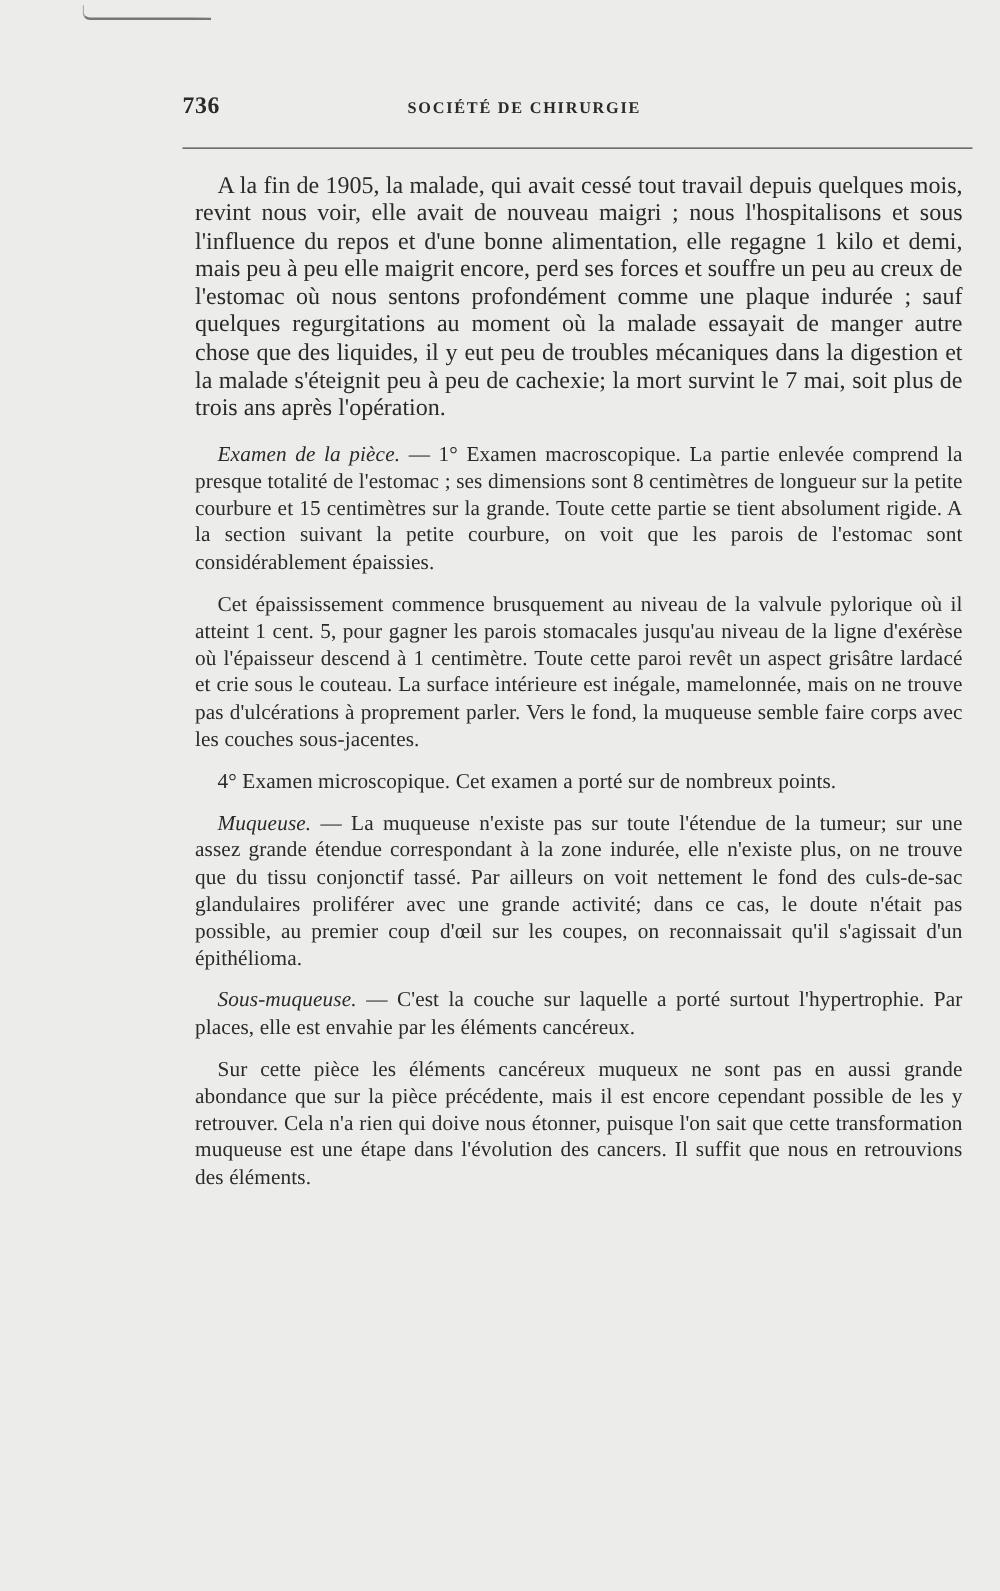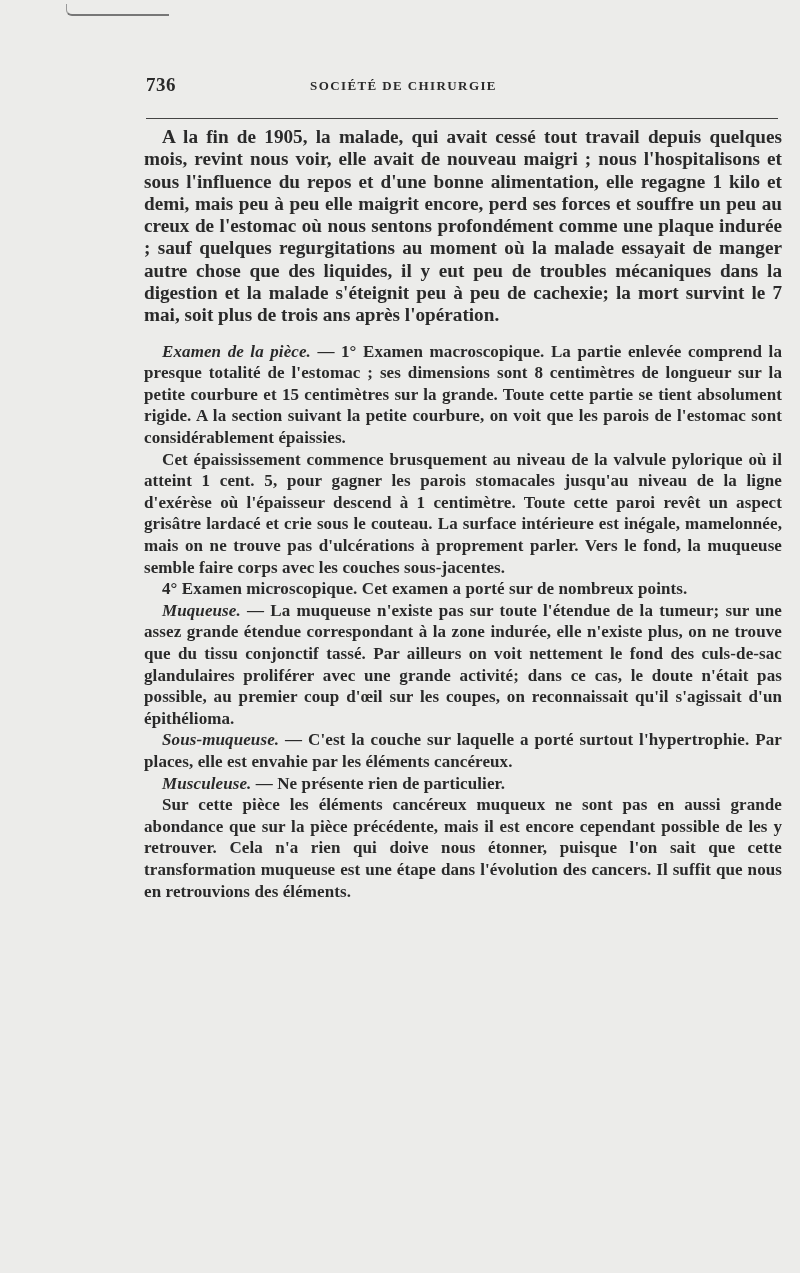--- a/index.html
+++ b/index.html
@@ -36,21 +36,21 @@
     position: absolute;
     left: 0;
     top: 0;
     font-size: 19px;
     font-weight: bold;
     font-family: "Liberation Serif", serif;
     letter-spacing: 0.5px;
   }
   .running-head {
     position: absolute;
-    left: 164px;
+    left: 180px;
     top: 4px;
     font-size: 13px;
     font-weight: bold;
     letter-spacing: 1.4px;
     font-family: "Liberation Serif", serif;
   }
   .header-rule {
     position: absolute;
     left: 146px;
     top: 118px;
@@ -59,25 +59,24 @@
     border-top: 1.5px solid #444;
   }
   .body-text {
     position: absolute;
     left: 144px;
     top: 126px;
     width: 638px;
     font-family: "Liberation Serif", serif;
   }
   .para {
-    margin: 0;
+    margin: 12px;
     text-align: justify;
     text-indent: 18px;
     hyphens: none;
-    font-weight: bold;
   }
   .para.large {
     font-size: 19.2px;
     line-height: 22.3px;
   }
   .para.small {
     font-size: 17px;
     line-height: 21.6px;
     letter-spacing: 0.1px;
   }
@@ -97,16 +96,15 @@
 <div class="header-rule"></div>
 
 <div class="body-text">
   <p class="para large">A la fin de 1905, la malade, qui avait cessé tout travail depuis quelques mois, revint nous voir, elle avait de nouveau maigri ; nous l'hospitalisons et sous l'influence du repos et d'une bonne alimentation, elle regagne 1 kilo et demi, mais peu à peu elle maigrit encore, perd ses forces et souffre un peu au creux de l'estomac où nous sentons profondément comme une plaque indurée ; sauf quelques regurgitations au moment où la malade essayait de manger autre chose que des liquides, il y eut peu de troubles mécaniques dans la digestion et la malade s'éteignit peu à peu de cachexie; la mort survint le 7 mai, soit plus de trois ans après l'opération.</p>
 
   <p class="para small gap-before-note"><span class="it">Examen de la pièce.</span><span> — 1° Examen macroscopique. La partie enlevée comprend la presque totalité de l'estomac ; ses dimensions sont 8 centimètres de longueur sur la petite courbure et 15 centimètres sur la grande. Toute cette partie se tient absolument rigide. A la section suivant la petite courbure, on voit que les parois de l'estomac sont considérablement épaissies.</span></p>
   <p class="para small"><span>Cet épaississement commence brusquement au niveau de la valvule pylorique où il atteint 1 cent. 5, pour gagner les parois stomacales jusqu'au niveau de la ligne d'exérèse où l'épaisseur descend à 1 centimètre. Toute cette paroi revêt un aspect grisâtre lardacé et crie sous le couteau. La surface intérieure est inégale, mamelonnée, mais on ne trouve pas d'ulcérations à proprement parler. Vers le fond, la muqueuse semble faire corps avec les couches sous-jacentes.</span></p>
   <p class="para small"><span>4° Examen microscopique. Cet examen a porté sur de nombreux points.</span></p>
   <p class="para small"><span class="it">Muqueuse.</span><span> — La muqueuse n'existe pas sur toute l'étendue de la tumeur; sur une assez grande étendue correspondant à la zone indurée, elle n'existe plus, on ne trouve que du tissu conjonctif tassé. Par ailleurs on voit nettement le fond des culs-de-sac glandulaires proliférer avec une grande activité; dans ce cas, le doute n'était pas possible, au premier coup d'œil sur les coupes, on reconnaissait qu'il s'agissait d'un épithélioma.</span></p>
   <p class="para small"><span class="it">Sous-muqueuse.</span><span> — C'est la couche sur laquelle a porté surtout l'hypertrophie. Par places, elle est envahie par les éléments cancéreux.</span></p>
-  <p class="para small"><span class="it">Musculeuse.</span><span> — Ne présente rien de particulier.</span></p>
   <p class="para small"><span>Sur cette pièce les éléments cancéreux muqueux ne sont pas en aussi grande abondance que sur la pièce précédente, mais il est encore cependant possible de les y retrouver. Cela n'a rien qui doive nous étonner, puisque l'on sait que cette transformation muqueuse est une étape dans l'évolution des cancers. Il suffit que nous en retrouvions des éléments.</span></p>
 
 </div>
 
 </body></html>

